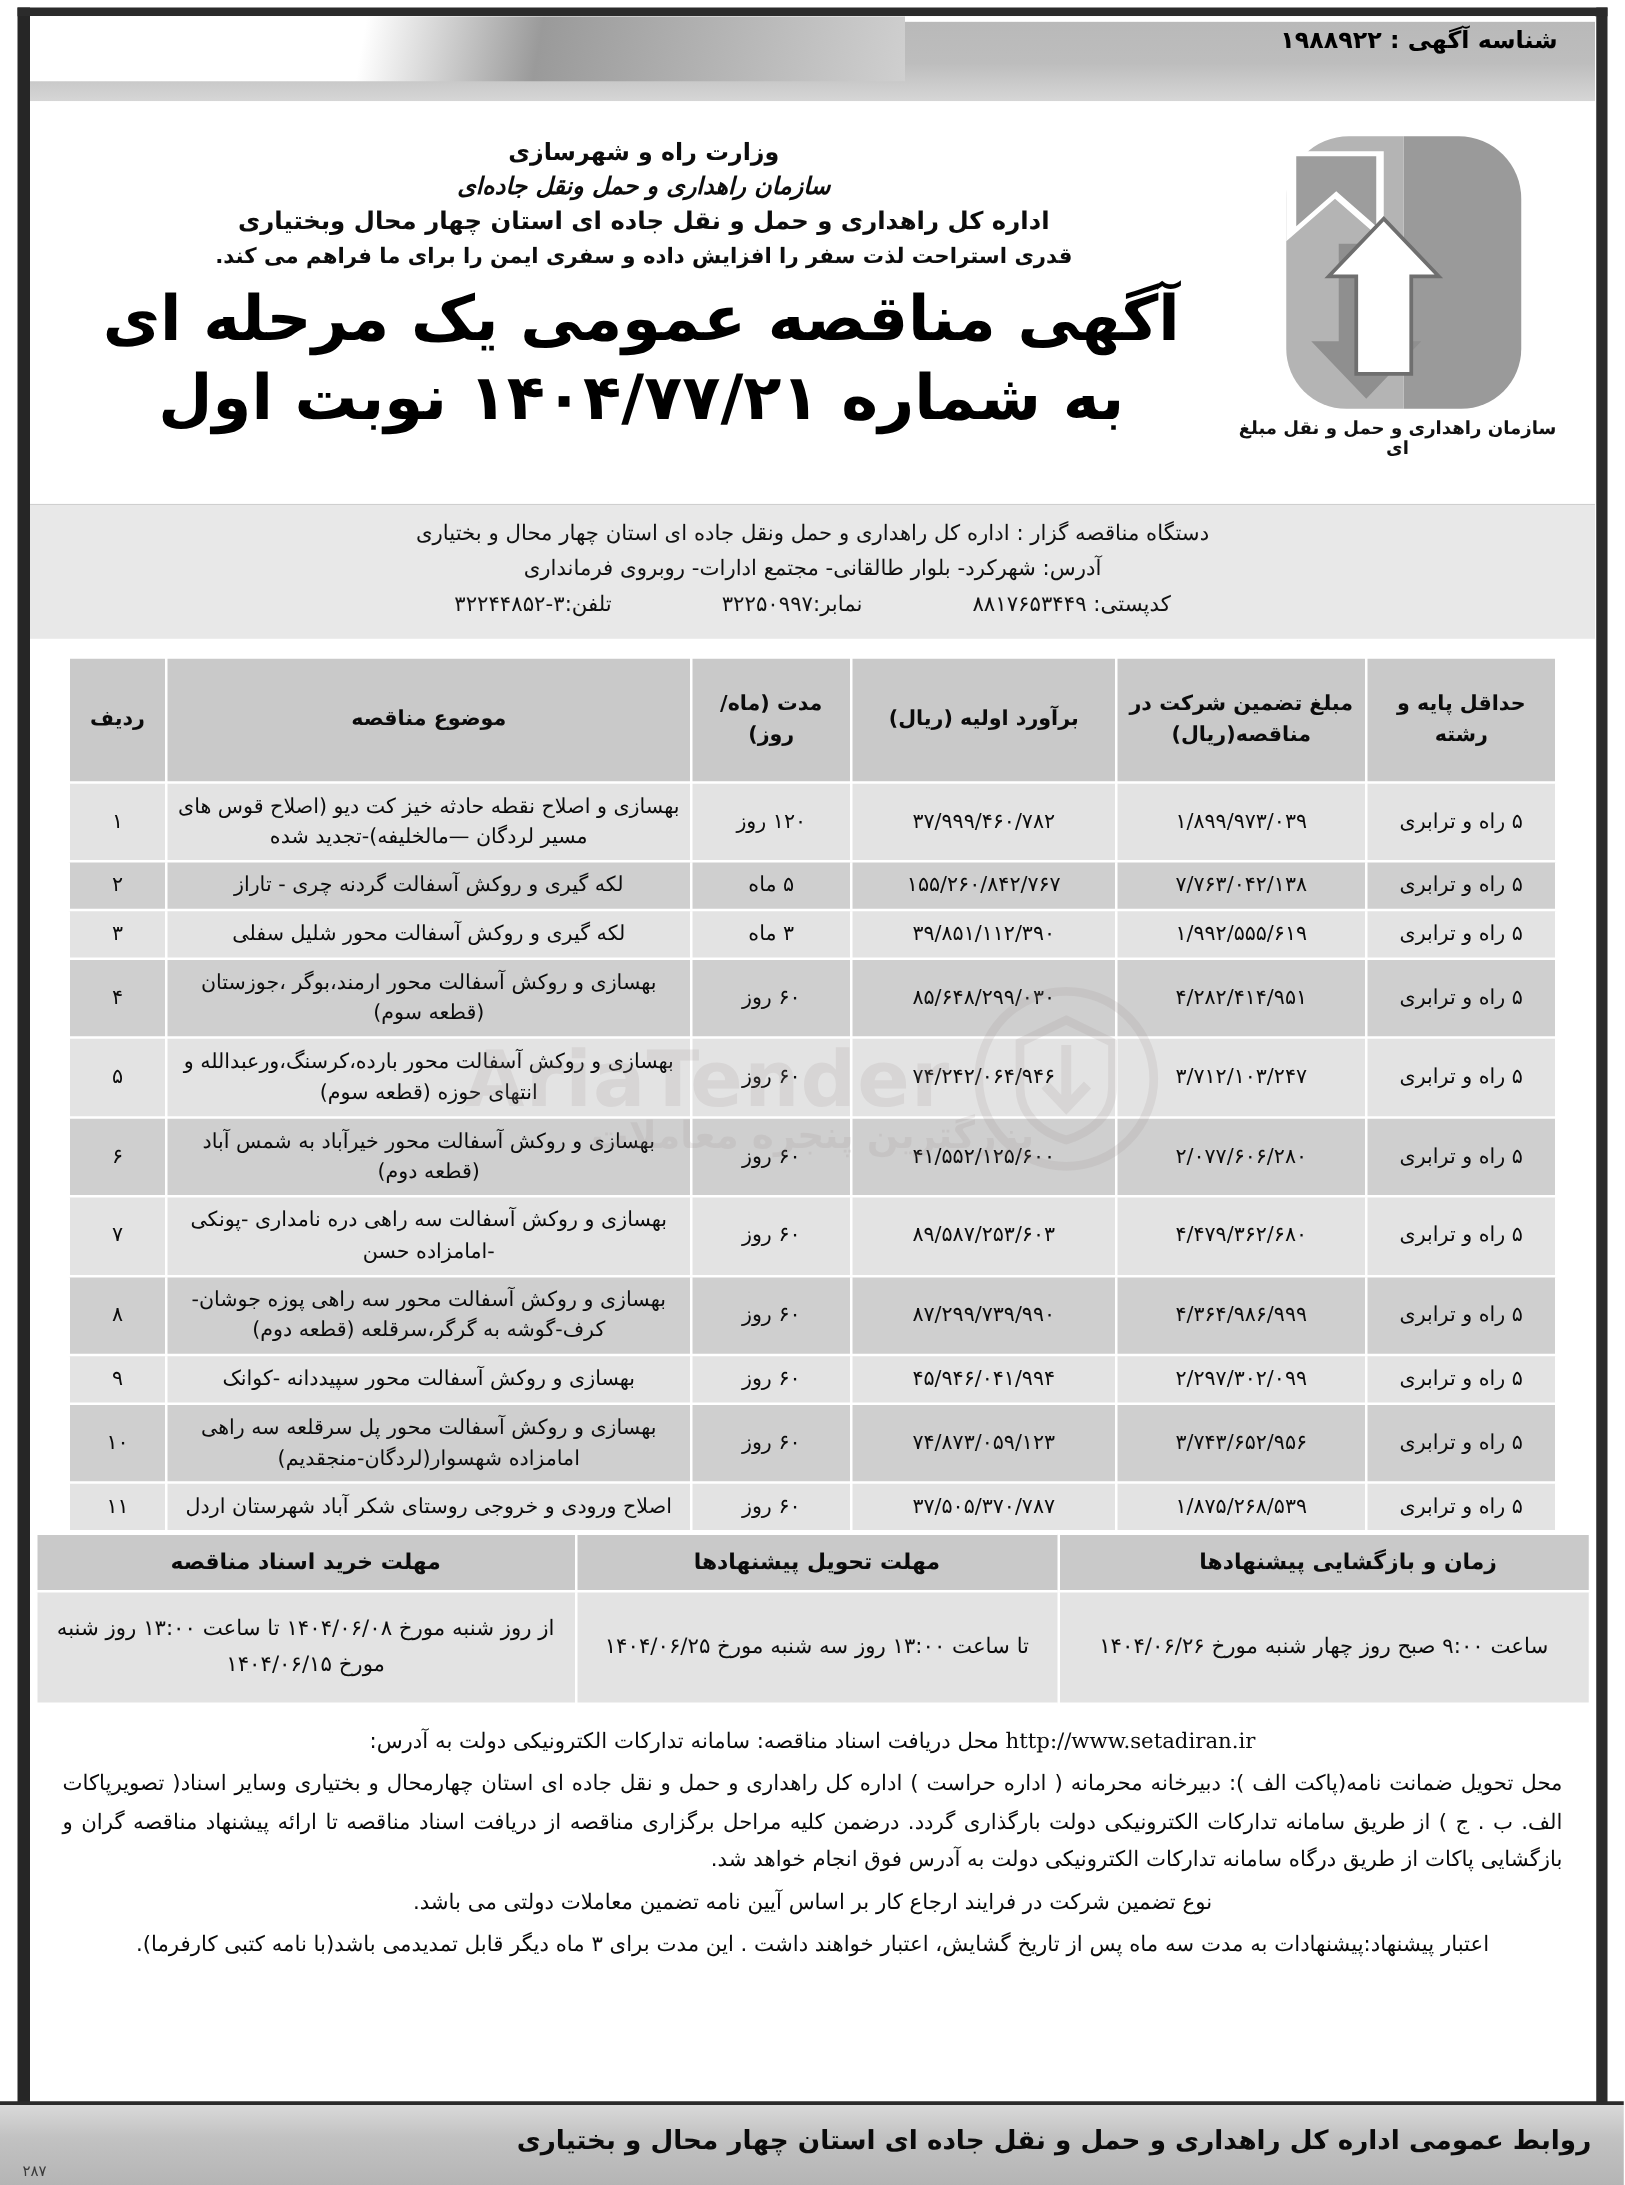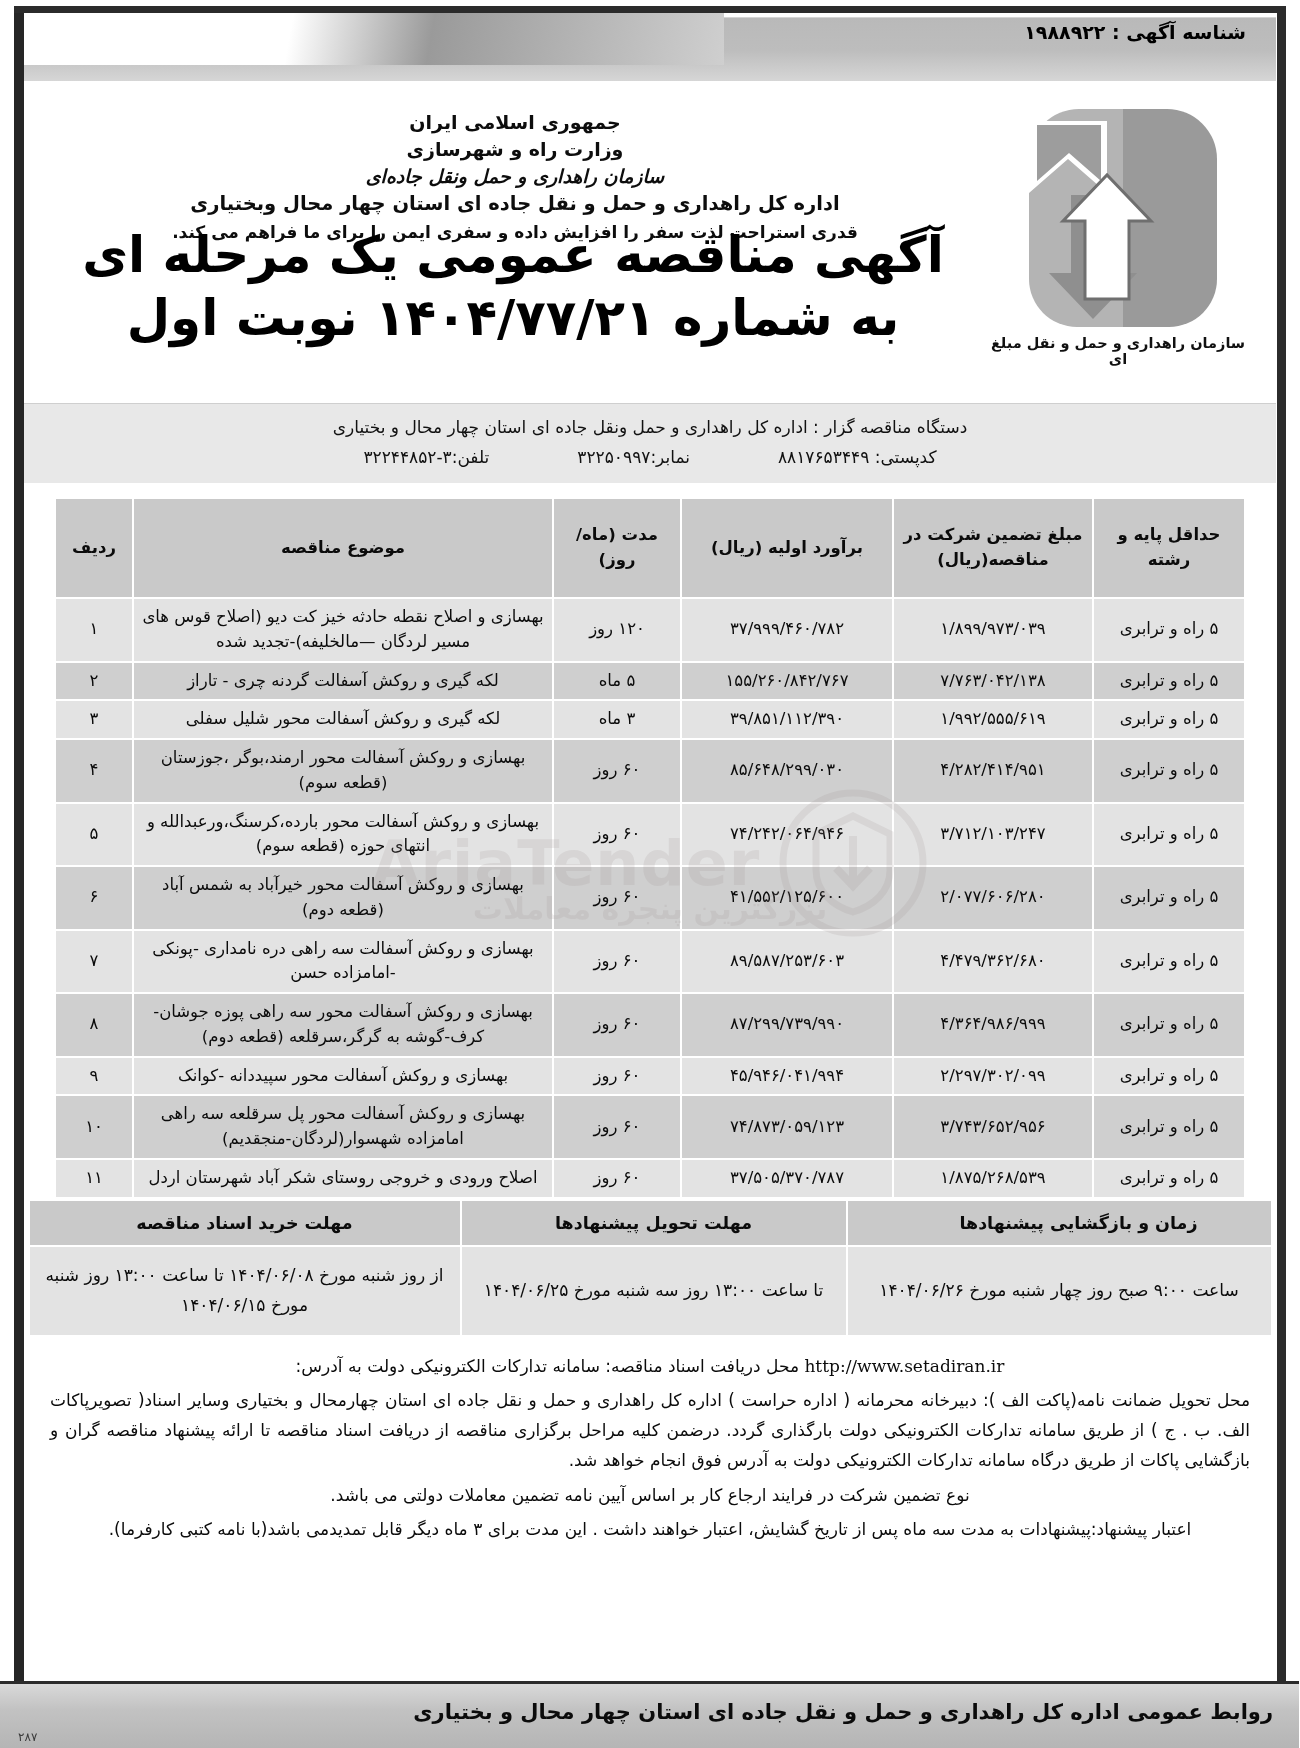--- a/index.html
+++ b/index.html
@@ -222,35 +222,35 @@
           <path d="M112 6 v218 h-46 a48 48 0 0 1 -48 -48 v-120 a50 50 0 0 1 50 -50 z" fill="#b4b4b4"></path>
           <path d="M18 18 h78 v72 l-39 -34 l-39 34 z" fill="#ffffff"></path>
           <path d="M26 22 h64 v56 l-32 -28 l-32 28 z" fill="#9d9d9d"></path>
           <path d="M60 92 h44 v78 h22 l-44 46 l-44 -46 h22 z" fill="#8f8f8f"></path>
           <path d="M118 196 h-44 v-78 h-22 l44 -46 l44 46 h-22 z" fill="#ffffff" stroke="#6f6f6f" stroke-width="3"></path>
         </svg>
         <div class="logo-caption">سازمان راهداری و حمل و نقل مبلغ ای</div>
       </div>
 
       <div class="org-lines">
-        <div class="ol1">جمهوری اسلامی ایران</div>
         <div class="ol2">وزارت راه و شهرسازی</div>
         <div class="ol3">سازمان راهداری و حمل ونقل جاده‌ای</div>
         <div class="ol4">اداره کل راهداری و حمل و نقل جاده ای استان چهار محال وبختیاری</div>
         <div class="ol5">قدری استراحت لذت سفر را افزایش داده و سفری ایمن را برای ما فراهم می کند.</div>
       </div>
 
       <div class="bigtitle">
         <div class="t1">آگهی مناقصه عمومی یک مرحله ای</div>
         <div class="t2">به شماره ۱۴۰۴/۷۷/۲۱ نوبت اول</div>
       </div>
     </div>
 
     <div class="contact">
       <div class="c-line">دستگاه مناقصه گزار : اداره کل راهداری و حمل ونقل جاده ای استان چهار محال و بختیاری</div>
+      <div class="c-line">آدرس: شهرکرد- بلوار طالقانی- مجتمع ادارات- روبروی فرمانداری</div>
       <div class="c-line row3">
         <span>کدپستی: ۸۸۱۷۶۵۳۴۴۹</span>
         <span>نمابر:۳۲۲۵۰۹۹۷</span>
         <span>تلفن:۳-۳۲۲۴۴۸۵۲</span>
       </div>
     </div>
 
     <table class="tender">
       <thead>
         <tr>

